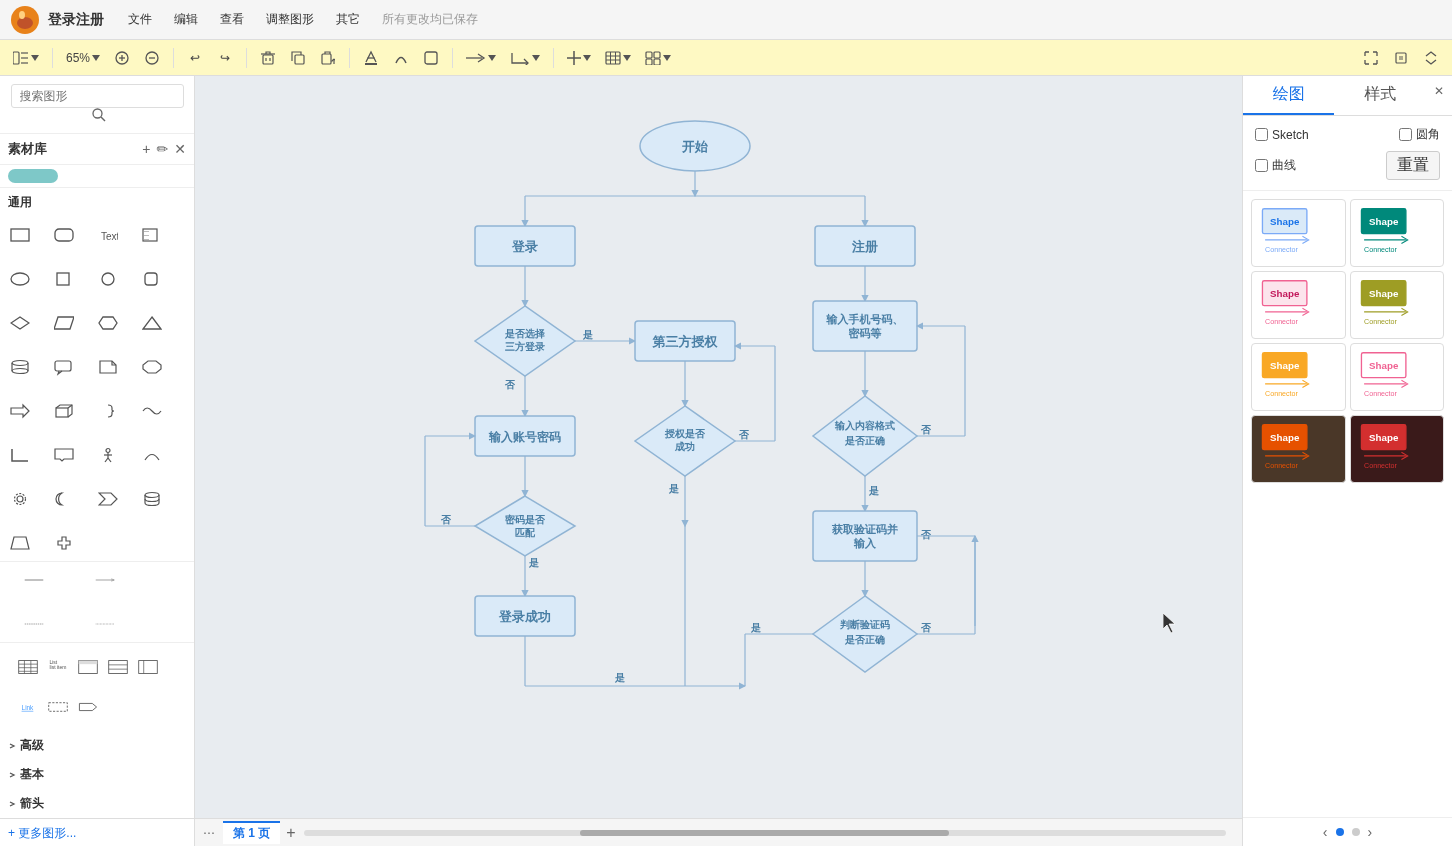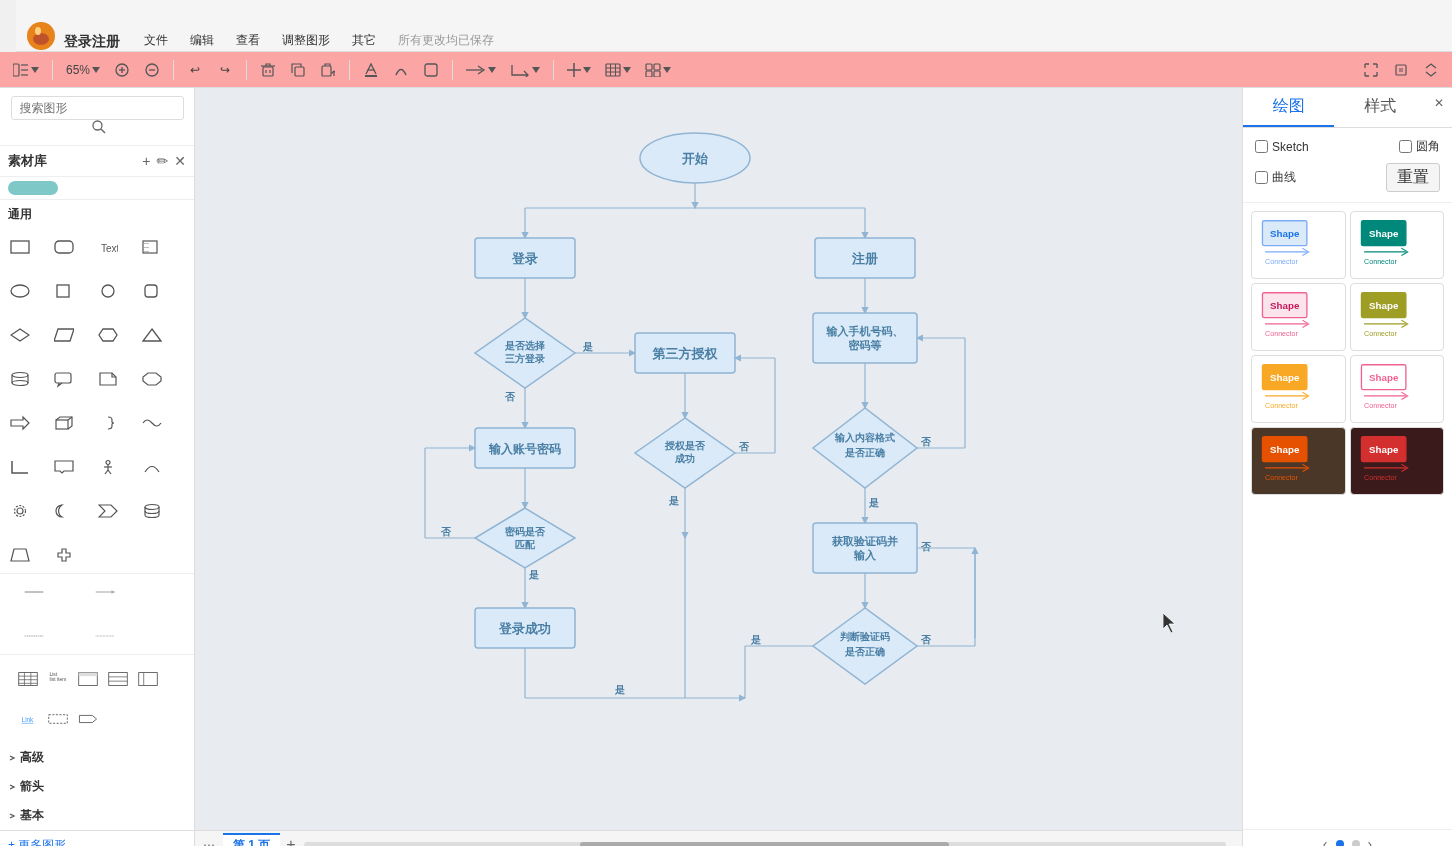--- a/index.html
+++ b/index.html
@@ -1,26 +1,26 @@
 <!DOCTYPE html>
 <html><head>
   <meta charset="utf-8">
   <style>
     * { box-sizing: border-box; margin: 0; padding: 0; }
     body { font-family: 'Microsoft YaHei', Arial, sans-serif; font-size: 12px; background: #f0f0f0; overflow: hidden; width: 1452px; height: 846px; }
 
     
-    #title-bar { display: flex; align-items: flex-end; height: 52px; background: #f5f5f5; padding: 0 10px; border-bottom: 1px solid #ddd; margin-left: 16px; }
+    #title-bar { display: flex; align-items: center; height: 40px; background: #f5f5f5; padding: 0 10px; border-bottom: 1px solid #ddd; }
     #app-icon { width: 30px; height: 30px; margin-right: 8px; }
     #app-title { font-size: 14px; font-weight: bold; color: #333; margin-right: 20px; }
     #menu-bar { display: flex; gap: 14px; }
     .menu-item { font-size: 12px; color: #333; cursor: pointer; padding: 2px 4px; }
 
     
-    #toolbar { display: flex; align-items: center; height: 36px; background: #fca5a5; border-bottom: 1px solid #ddd; padding: 0 8px; gap: 4px; }
+    #toolbar { display: flex; align-items: center; height: 36px; background: #fef9c3; border-bottom: 1px solid #ddd; padding: 0 8px; gap: 4px; }
     .toolbar-btn { display: flex; align-items: center; justify-content: center; height: 26px; min-width: 26px; border: 1px solid transparent; border-radius: 3px; cursor: pointer; padding: 0 4px; font-size: 12px; color: #444; background: transparent; }
     .toolbar-separator { width: 1px; height: 20px; background: #ddd; margin: 0 4px; }
     .toolbar-dropdown { display: flex; align-items: center; gap: 2px; }
 
     
     #main { display: flex; height: calc(846px - 76px); }
 
     
     #left-panel { width: 195px; background: #fff; border-right: 1px solid #ddd; display: flex; flex-direction: column; flex-shrink: 0; }
     #search-box { display: flex; align-items: center; padding: 8px; border-bottom: 1px solid #eee; flex-direction: column; }
@@ -544,27 +544,27 @@
     <div class="section-header">
       <svg width="8" height="8" viewBox="0 0 8 8" style="margin-right:4px">
           <path d="M2 2L6 4L2 6" fill="none" stroke="#555" stroke-width="1.3"></path>
         </svg>
       <span>高级</span>
     </div>
     <div class="section-header">
       <svg width="8" height="8" viewBox="0 0 8 8" style="margin-right:4px">
           <path d="M2 2L6 4L2 6" fill="none" stroke="#555" stroke-width="1.3"></path>
         </svg>
-      <span>箭头</span>
+      <span>基本</span>
     </div>
     <div class="section-header">
       <svg width="8" height="8" viewBox="0 0 8 8" style="margin-right:4px">
           <path d="M2 2L6 4L2 6" fill="none" stroke="#555" stroke-width="1.3"></path>
         </svg>
-      <span>基本</span>
+      <span>箭头</span>
     </div>
 
     <div id="bottom-panel">
       <span class="more-shapes-link">+ 更多图形...</span>
     </div>
   </div>
 
   <div id="canvas-area" style="position:relative; flex:1; background:#e8ecf0; overflow:hidden;">
     <div style="position:absolute; inset:0; overflow:auto;font-weight:bold;">
       <div style="min-width:1200px; min-height:860px; position:relative;">

